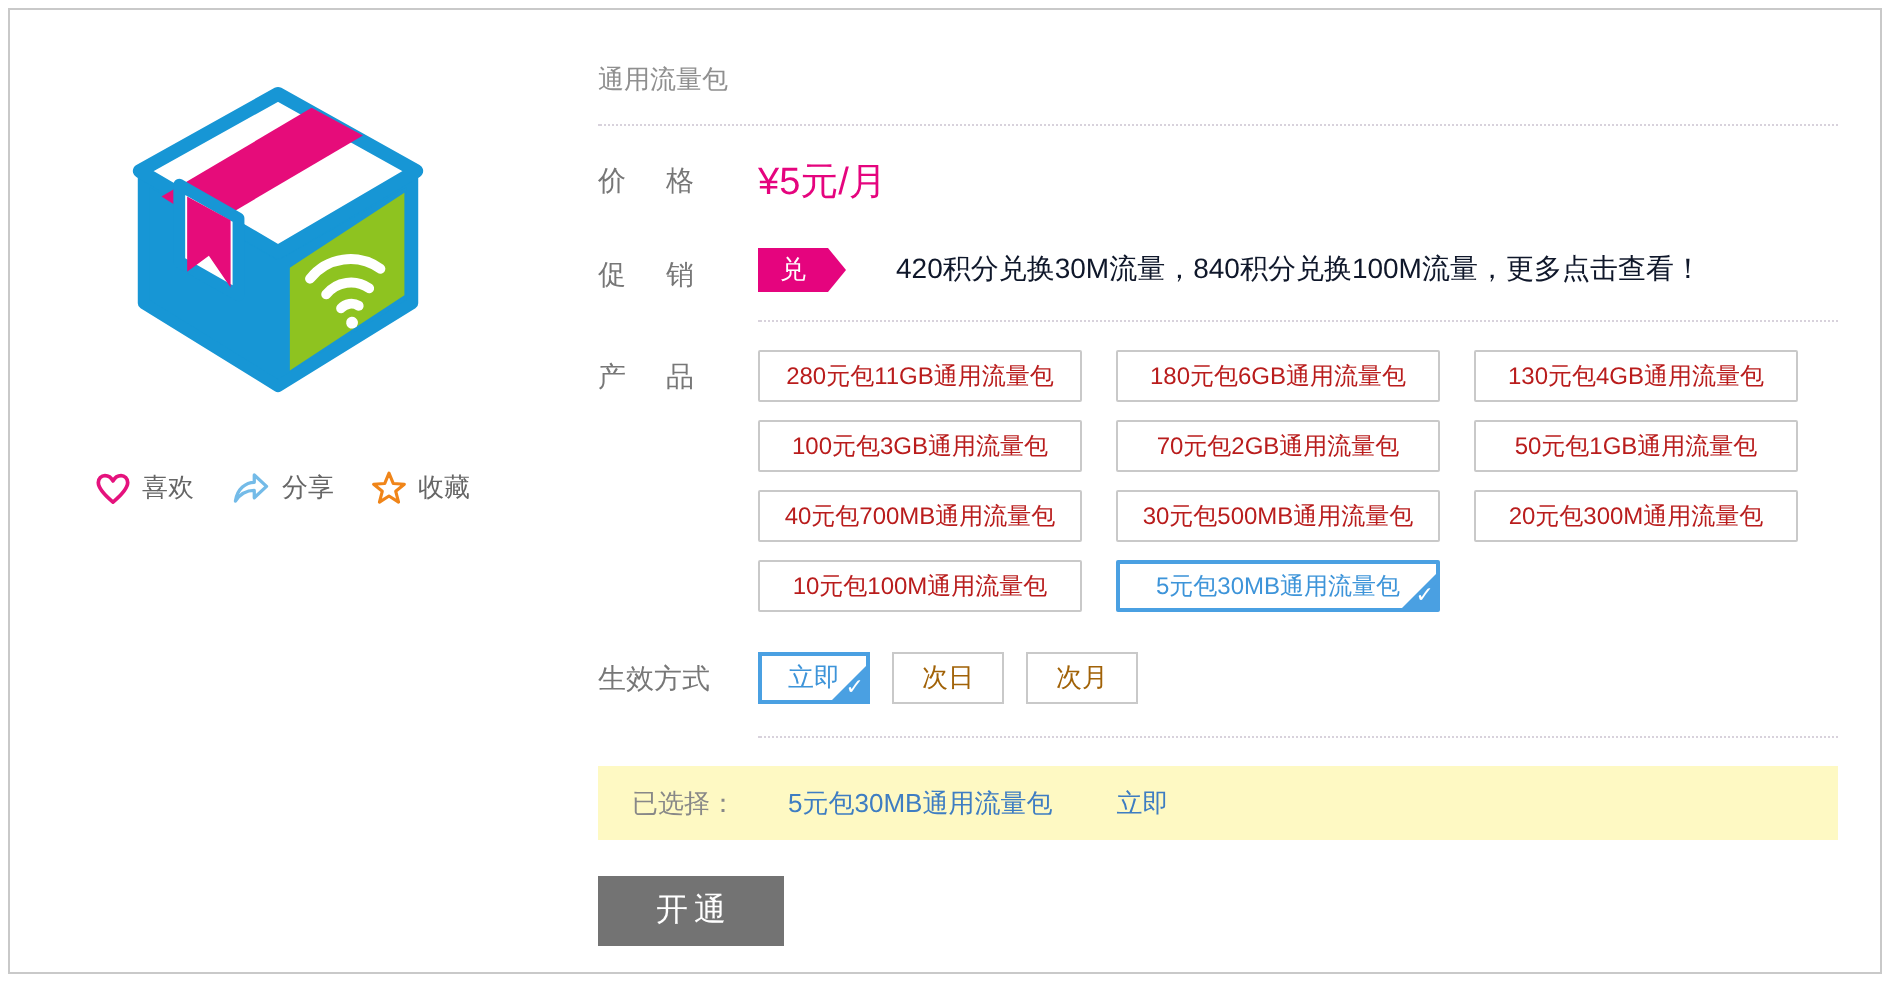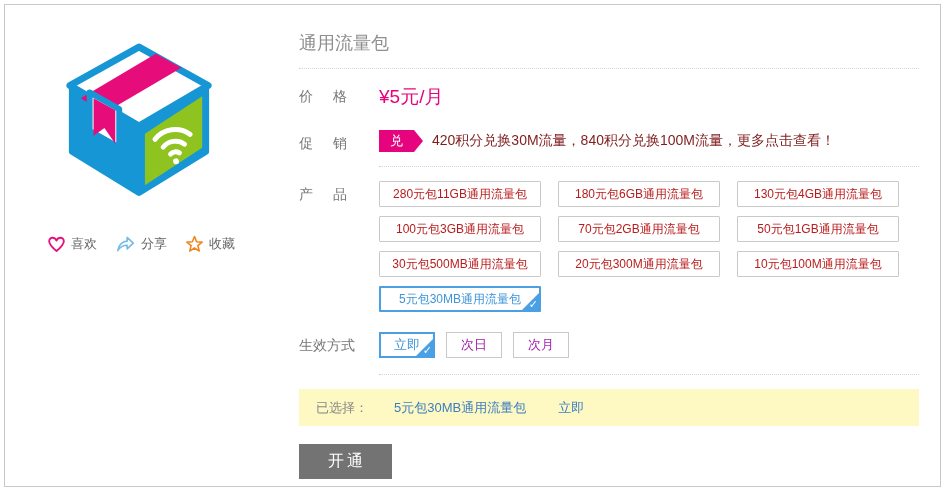--- a/index.html
+++ b/index.html
@@ -17,21 +17,21 @@
   
   .left-col { position:absolute; left:0; top:0; width:280px; height:100%; }
   .box-illustration { position:absolute; left:55px; top:38px; width:158px; height:158px; }
   .actions { position:absolute; left:42px; top:230px; display:flex; align-items:center; gap:8px; white-space:nowrap; }
   .action { display:flex; align-items:center; gap:5px; cursor:pointer; }
   .action-label { font-size:13px; color:#666; }
   .action + .action { margin-left:10px; }
   
   .right-col { position:absolute; left:294px; top:26px; width:620px; }
   .header-row { display:flex; align-items:baseline; }
-  .page-title { font-size:18px; color:#8f8f8f; }
+  .page-title { font-size:13px; color:#8f8f8f; }
   .page-subtitle { font-size:12px; color:#e75da4; margin-left:14px; }
   .divider { border-top:1px dotted #d8d2dc; height:0; margin-top:13px; }
   .divider.indent { margin-left:80px; }
   .row { display:flex; align-items:flex-start; margin-top:18px; }
   .row-label {
     width:80px; flex:0 0 80px; font-size:14px; color:#777;
     padding-top:5px; white-space:nowrap; overflow:hidden;
   }
   .row-label.spread { letter-spacing:20px; }
   .price-value { font-size:19px; color:#e5047e; padding-top:1px; }
@@ -39,21 +39,21 @@
   .promo-line { display:flex; align-items:center; }
   .promo-badge {
     position:relative; background:#e5047e; color:#fff; font-size:13px;
     padding:3px 11px; line-height:16px; flex:0 0 auto;
   }
   .promo-badge::after {
     content:""; position:absolute; left:100%; top:0;
     border-top:11px solid transparent; border-bottom:11px solid transparent;
     border-left:9px solid #e5047e;
   }
-  .promo-text { font-size:14px; color:#7f1d1d; margin-left:18px; }
+  .promo-text { font-size:14px; color:#0f172a; margin-left:34px; }
   
   .pkg-grid {
     display:grid; grid-template-columns:repeat(3,162px);
     column-gap:17px; row-gap:9px;
   }
   .pkg {
     height:26px; background:#fff; border:1px solid #c9c9c9; color:#b91c1c;
     font-size:12px; font-family:inherit; cursor:pointer; position:relative;
     display:flex; align-items:center; justify-content:center; border-radius:1px;
   }
@@ -64,21 +64,21 @@
   }
   .check {
     position:absolute; right:1px; bottom:0; color:#fff; font-size:11px;
     line-height:1; font-weight:bold;
   }
   
   .effect-row { margin-top:20px; }
   .effect-group { display:flex; column-gap:11px; }
   .effect {
     width:56px; height:26px; background:#fff; border:1px solid #c9c9c9;
-    color:#a21caf; font-size:13px; font-family:inherit; cursor:pointer;
+    color:#a16207; font-size:13px; font-family:inherit; cursor:pointer;
     position:relative; display:flex; align-items:center; justify-content:center;
   }
   .effect.selected { border:2px solid #4aa0e2; color:#3d94d9; }
   
   .summary-bar {
     margin-top:14px; height:37px; background:#fef9c3;
     display:flex; align-items:center; padding-left:17px; font-size:13px;
   }
   .summary-label { color:#888; }
   .summary-link { color:#3e7dc2; cursor:pointer; }
@@ -180,20 +180,23 @@
             <span>130元包4GB通用流量包</span>
           </button>
         <button class="pkg">
             <span>100元包3GB通用流量包</span>
           </button>
         <button class="pkg">
             <span>70元包2GB通用流量包</span>
           </button>
         <button class="pkg">
             <span>50元包1GB通用流量包</span>
+          </button>
+        <button class="pkg">
+            <span>40元包700MB通用流量包</span>
           </button>
         <button class="pkg">
             <span>30元包500MB通用流量包</span>
           </button>
         <button class="pkg">
             <span>20元包300M通用流量包</span>
           </button>
         <button class="pkg">
             <span>10元包100M通用流量包</span>
           </button>

